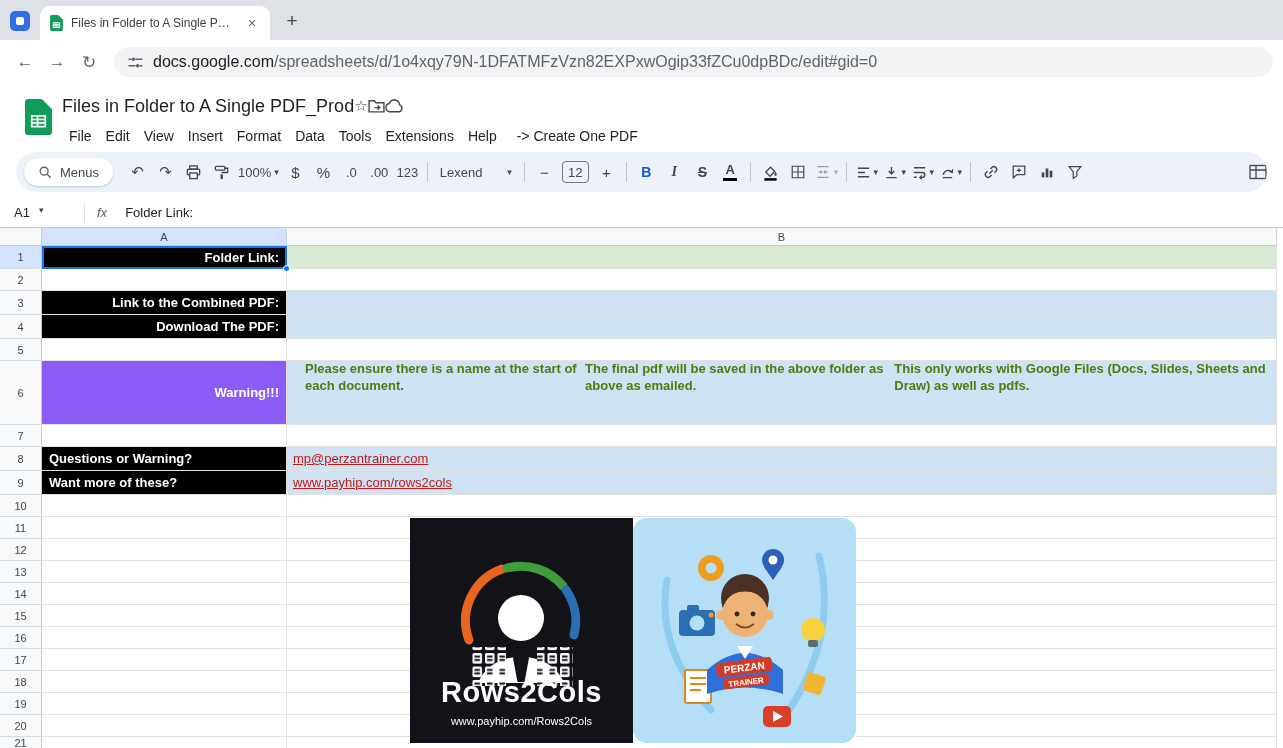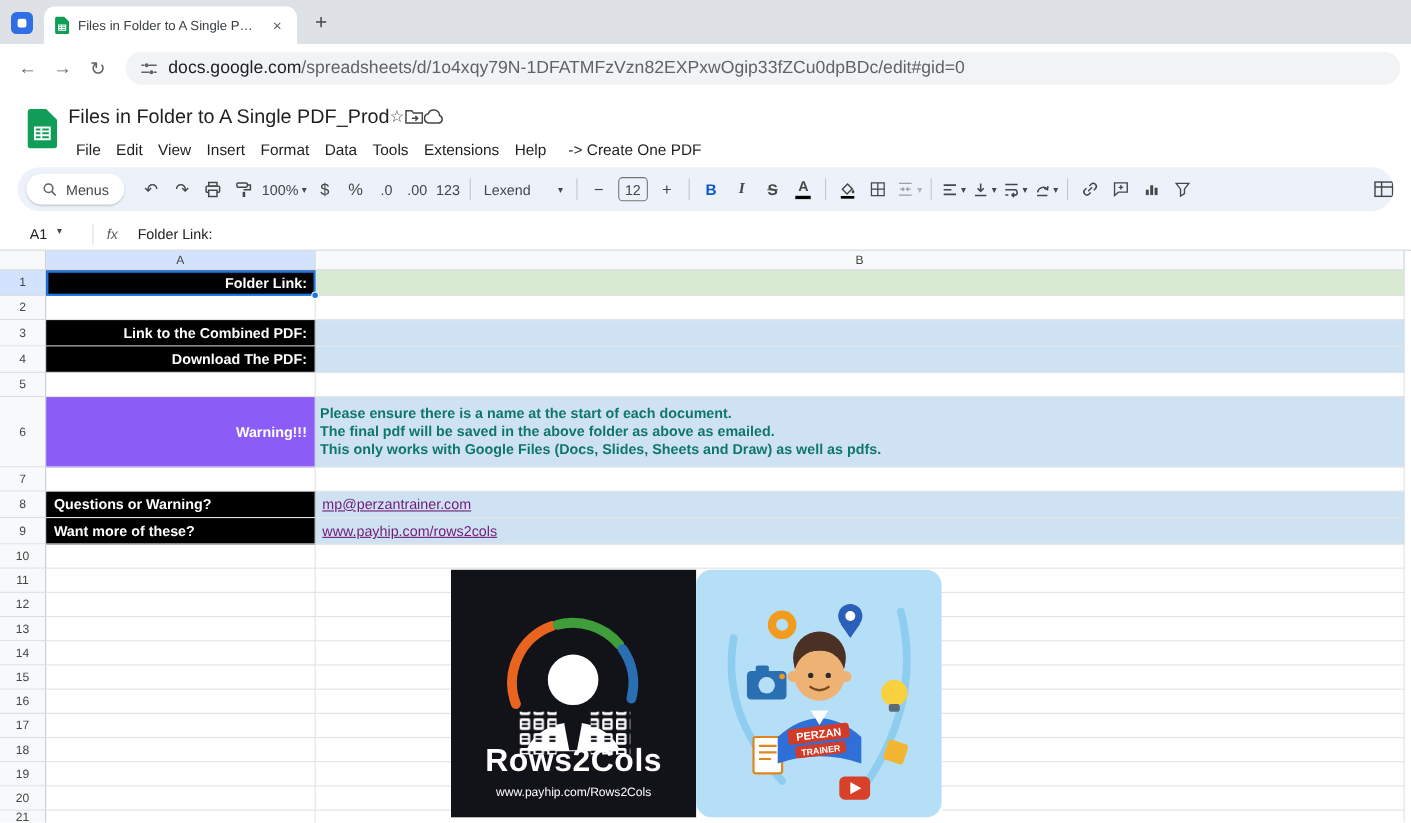--- a/index.html
+++ b/index.html
@@ -45,21 +45,21 @@
   .fmt{font-size:14px;font-weight:bold}
   .fmt.i{font-style:italic;font-family:"Liberation Serif",serif}
   .fmt.s{text-decoration:line-through}
   .acol{display:flex;flex-direction:column;align-items:center;line-height:1;gap:2px}
   .acol .bar{width:14px;height:3px;background:#000}
   .txt13{font-size:13px;color:#444746}
   .cutoff{margin-left:auto;margin-right:-12px}
 
   
   .formula{height:30px;background:#fff;border-bottom:1px solid #c7cad1;display:flex;align-items:center}
-  .namebox{width:72px;display:flex;align-items:flex-start;padding-left:27px;gap:8px;font-size:13px;color:#202124}
+  .namebox{width:72px;display:flex;align-items:flex-start;padding-left:14px;gap:8px;font-size:13px;color:#202124}
   .fdiv{width:1px;height:18px;background:#d9dce1;margin:0 12px}
   .fx{font-size:13px;font-style:italic;color:#5f6368}
   .fvalue{margin-left:18px;font-size:13px;color:#202124}
 
   
   .grid{position:relative;background:#fff;height:522px}
   .gheader{display:flex;height:18px}
   .corner{width:42px;background:#f8f9fa;border-right:1px solid #c7cad1;border-bottom:1px solid #c7cad1;flex:none}
   .chead{font-size:11px;color:#444746;display:flex;align-items:center;justify-content:center;background:#f8f9fa;border-right:1px solid #d0d3d6;border-bottom:1px solid #c7cad1;flex:none}
   .chead.a{width:245px;background:#d3e3fd}
@@ -68,22 +68,22 @@
   .rh{width:42px;background:#f8f9fa;border-right:1px solid #c7cad1;border-bottom:1px solid #d9dce0;font-size:11px;color:#444746;display:flex;align-items:center;justify-content:center;flex:none}
   .rh.sel{background:#d3e3fd}
   .ca{width:245px;border-right:1px solid #e1e3e1;border-bottom:1px solid #e1e3e1;display:flex;align-items:center;font-size:13px;flex:none;overflow:hidden}
   .cb{width:990px;border-right:1px solid #e1e3e1;border-bottom:1px solid #e1e3e1;display:flex;align-items:center;font-size:13px;flex:none;overflow:hidden}
   .black{background:#000;color:#fff;font-weight:700;justify-content:flex-end;padding-right:7px}
   .black.left{justify-content:flex-start;padding-left:7px}
   .red{background:#8b5cf6;color:#fff;font-weight:700;justify-content:flex-end;padding-right:7px}
   .blue{background:#cfe2f3}
   .green{background:#d9ead3}
   .selcell{outline:2px solid #1a73e8;outline-offset:-2px}
-  .linka{color:#701a75;text-decoration:underline;padding-left:6px;font-weight:500;cursor:pointer}
-  .warn{flex-direction:column;align-items:flex-start;justify-content:center;padding-left:4px;font-weight:700;font-size:13px;line-height:16.5px;color:#0f766e}
+  .linka{color:#b91c1c;text-decoration:underline;padding-left:6px;font-weight:500;cursor:pointer}
+  .warn{flex-direction:row;align-items:flex-start;justify-content:center;padding-left:18px;font-weight:700;font-size:13px;line-height:16.5px;color:#4d7c0f}
   .handle{position:absolute;width:7px;height:7px;background:#1a73e8;border:1px solid #fff;border-radius:50%;left:283px;top:37px;z-index:6}
 
   
   .logos{position:absolute;left:410px;top:290px;width:446px;height:225px;display:flex;z-index:4}
   .logo-left{width:223px;height:225px;background:#121219;position:relative;flex:none}
   .l-title{position:absolute;left:0;right:0;top:158px;text-align:center;color:#fff;font-size:29px;font-weight:700;letter-spacing:.5px}
   .l-sub{position:absolute;left:0;right:0;top:197px;text-align:center;color:#fff;font-size:11px}
   .logo-right{width:223px;height:225px;background:#fff;position:relative;flex:none}
   .r-tile{position:absolute;inset:0;border-radius:14px;background:#b5dff7;overflow:hidden}
 </style>

